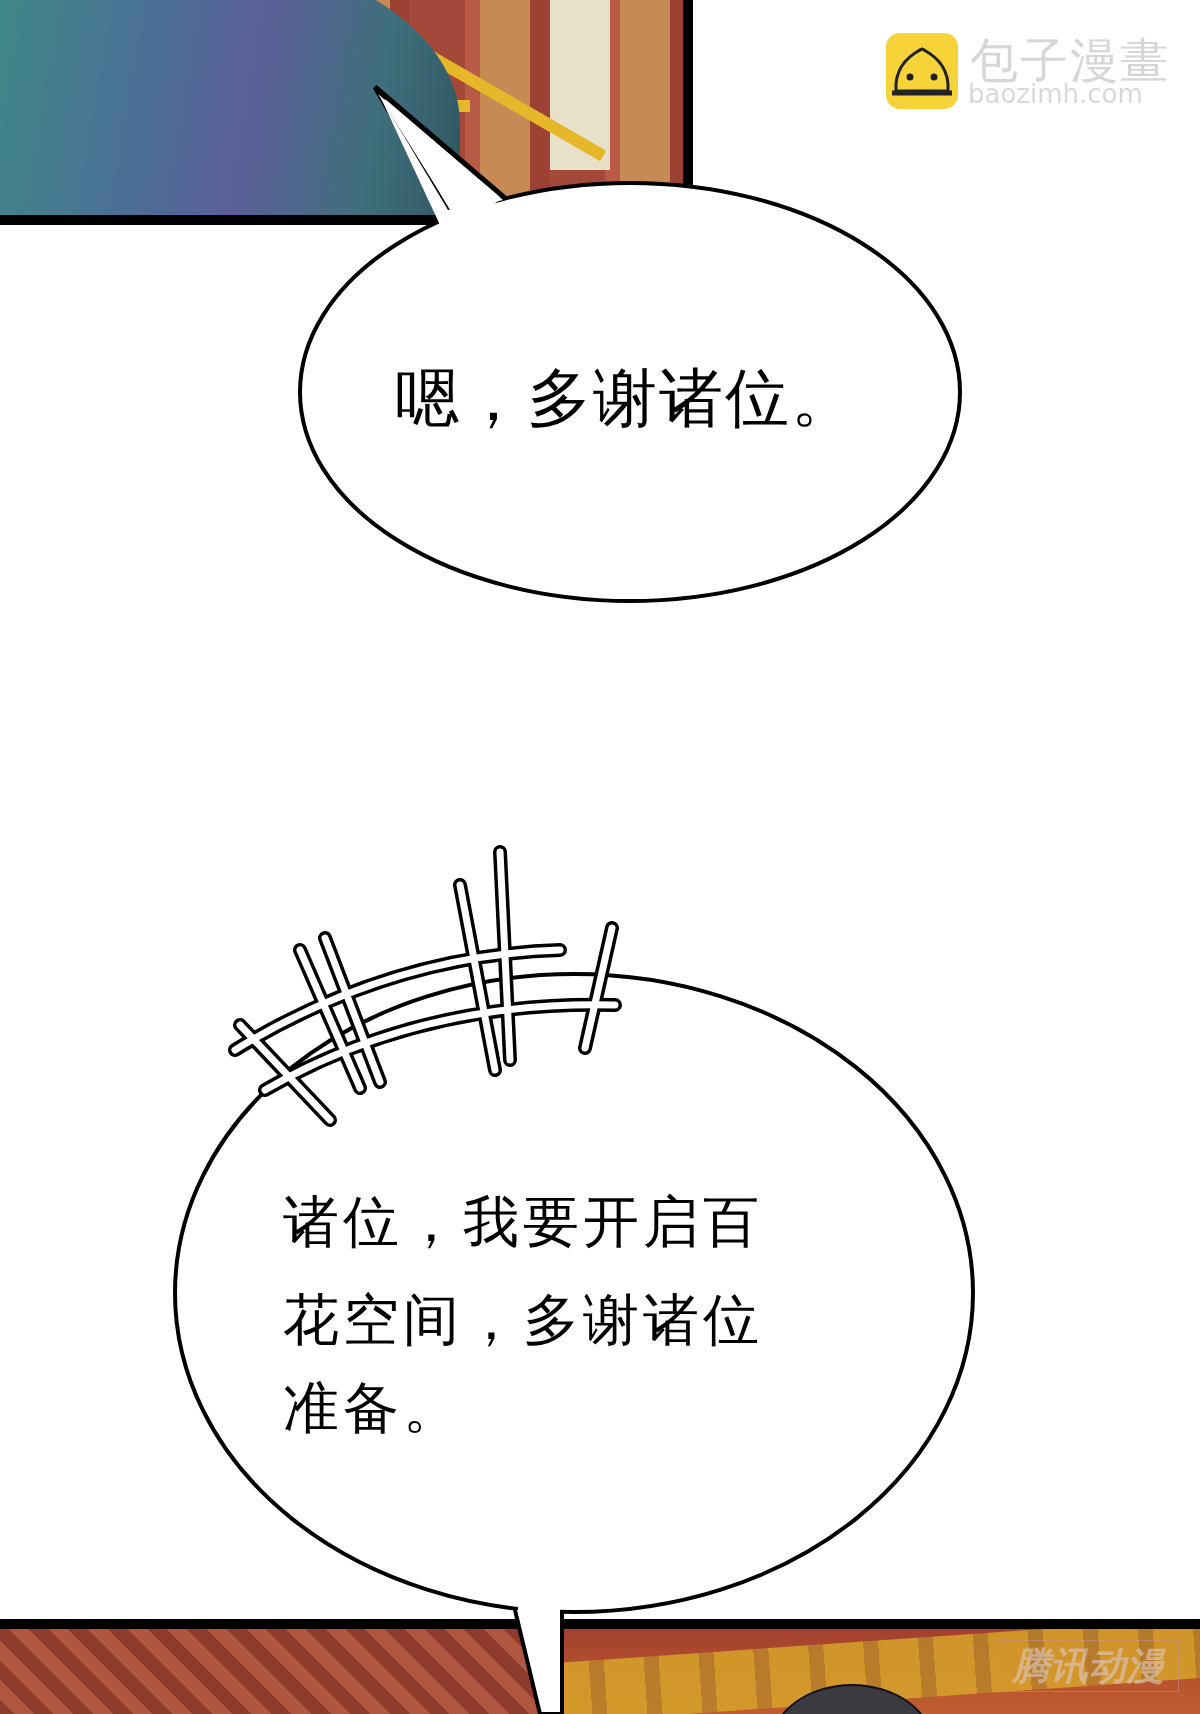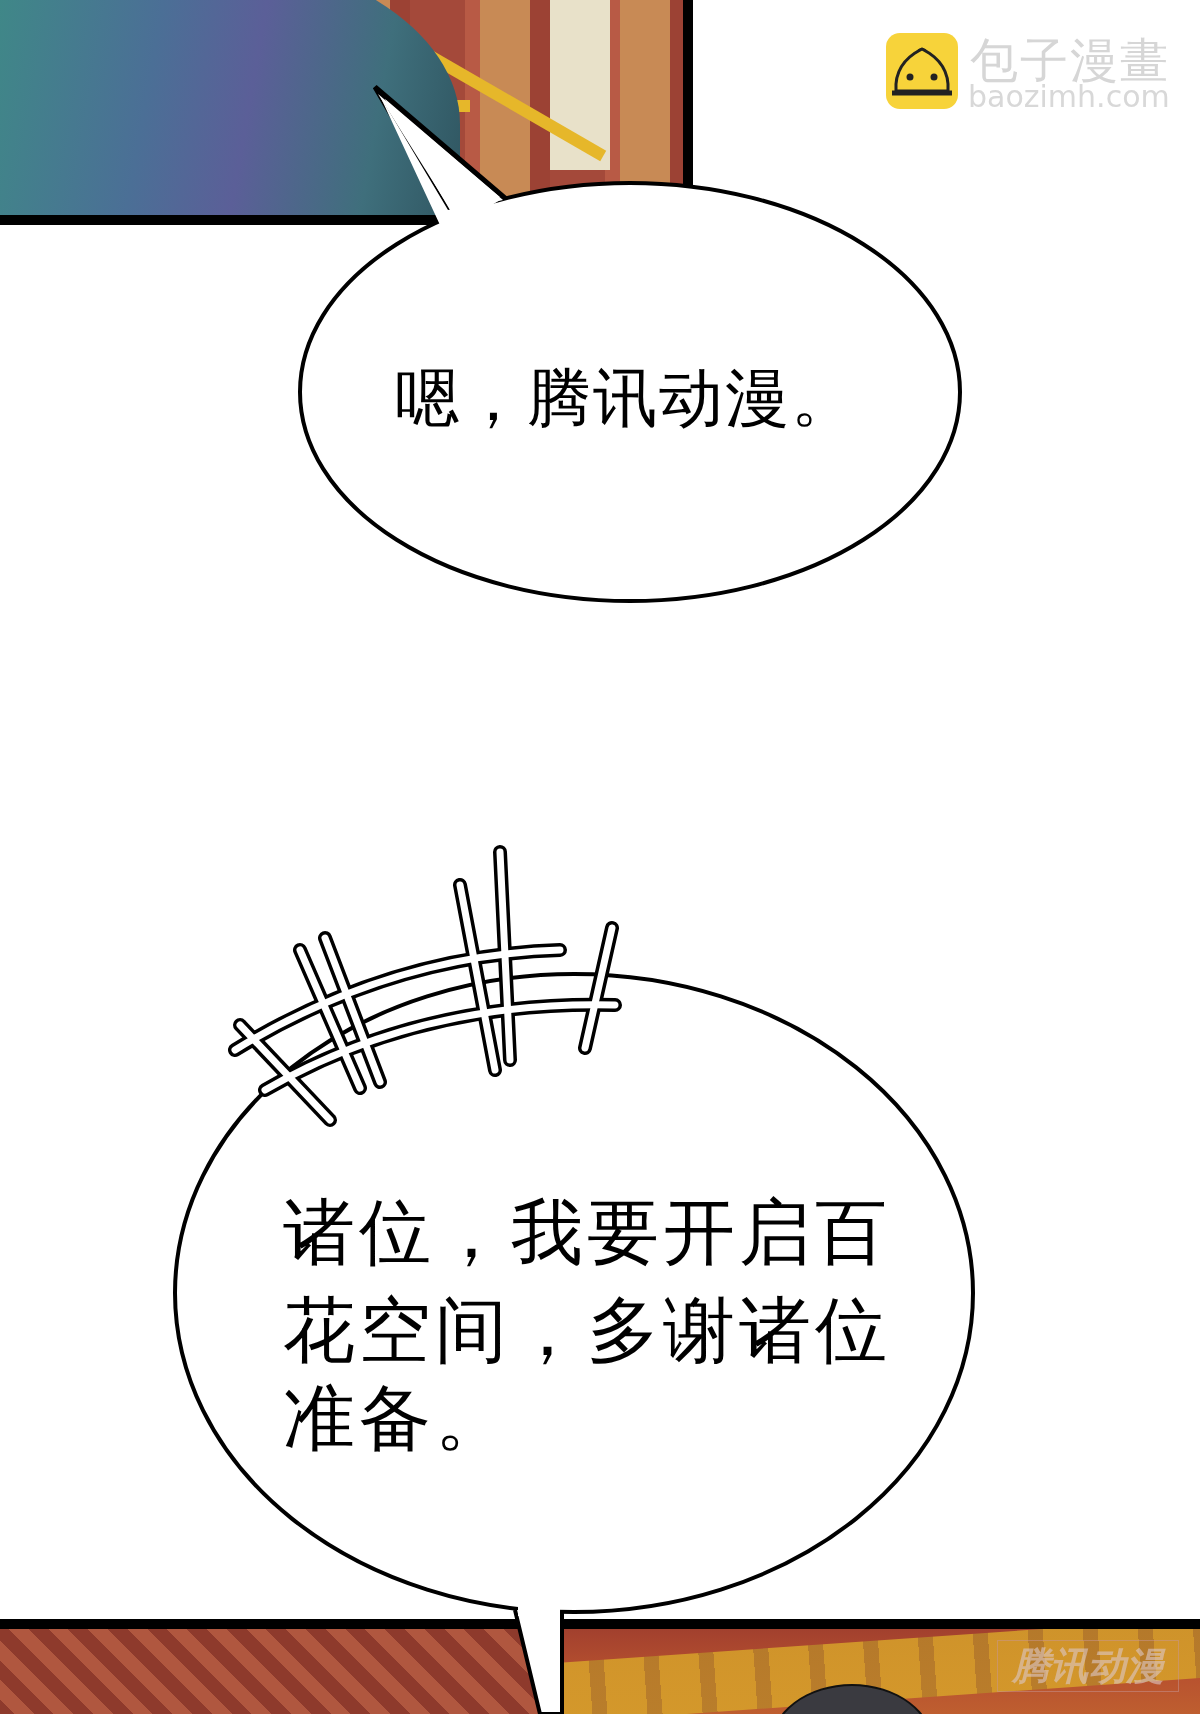--- a/index.html
+++ b/index.html
@@ -15,25 +15,25 @@
   #panel-top .beam{position:absolute;height:12px;background:#e6b72a;transform-origin:left center;}
   #panel-top .wall{position:absolute;background:#e8e1c9;}
   #panel-bottom{left:-10px;top:1619px;width:1230px;height:120px;border-top:10px solid #000;
     background:linear-gradient(180deg,#a2402e 0%,#b8522f 40%,#c46a30 100%);overflow:hidden;}
   #panel-bottom .band{position:absolute;left:560px;top:10px;width:700px;height:60px;background:repeating-linear-gradient(90deg,#d7a22a 0 40px,#b8832a 40px 55px);opacity:.85;transform:rotate(-4deg);}
   #panel-bottom .stripes{position:absolute;left:0;top:0;width:560px;height:120px;background:repeating-linear-gradient(45deg,#8e3a2c 0 14px,#b0573f 14px 28px);}
   #panel-bottom .hair{position:absolute;left:780px;top:55px;width:160px;height:120px;border-radius:50% 50% 0 0;background:#3a3a40;border:2px solid #111;}
   svg{position:absolute;left:0;top:0;}
   .txt{position:absolute;color:#000;font-family:"DejaVu Sans",sans-serif;white-space:nowrap;}
   #bubble1-text{left:395px;top:355px;font-size:64px;letter-spacing:2px;}
-  .b2line{left:283px;font-size:72px;letter-spacing:4px;}
+  .b2line{left:283px;font-size:56px;letter-spacing:4px;}
   #wm{left:886px;top:33px;width:296px;height:80px;}
   #wm-icon{position:absolute;left:0;top:0;width:72px;height:76px;background:#f7d33a;border-radius:14px;}
   #wm-title{position:absolute;left:84px;top:-4px;font-size:48px;color:#d6d6d6;letter-spacing:2px;}
-  #wm-url{position:absolute;left:82px;top:46px;font-size:30px;color:#d8d8d8;}
+  #wm-url{position:absolute;left:82px;top:46px;font-size:26px;color:#d8d8d8;}
   #wm2{left:997px;top:1640px;width:180px;height:50px;border:1px solid rgba(200,150,150,.5);color:rgba(220,200,200,.6);font-size:38px;font-style:italic;font-weight:bold;text-align:center;line-height:50px;font-family:Liberation Serif, serif;}
 </style>
 </head>
 <body>
 
 <div id="panel-top" class="abs">
   <div class="wall" style="left:560px;top:0;width:60px;height:180px;"></div>
   <div class="wall" style="left:1150px;top:0;width:0;height:0;"></div>
   <div class="beam" style="left:270px;top:20px;width:230px;transform:rotate(32deg);"></div>
   <div class="beam" style="left:440px;top:60px;width:200px;transform:rotate(30deg);"></div>
@@ -79,21 +79,21 @@
         <path d="M300 950 L360 1088"></path>
         <path d="M325 938 L380 1082"></path>
         <path d="M460 885 L495 1070"></path>
         <path d="M500 852 L510 1060"></path>
         <path d="M612 928 L585 1048"></path>
       </g>
     </g>
   </g>
 </svg>
 
-<div id="bubble1-text" class="txt">嗯，腾讯动漫。</div>
+<div id="bubble1-text" class="txt">嗯，多谢诸位。</div>
 <div class="txt b2line" style="top:1185px;">诸位，我要开启百</div>
 <div class="txt b2line" style="top:1283px;">花空间，多谢诸位</div>
 <div class="txt b2line" style="top:1335px;margin-top:36px;">准备。</div>
 
 <div id="wm" class="abs">
   <div id="wm-icon">
     <svg width="72" height="76" viewBox="0 0 72 76" style="position:absolute;left:0;top:0;">
       <path d="M10 58 Q8 30 36 16 Q64 30 62 58 Z" fill="#f7d33a" stroke="#222" stroke-width="3"></path>
       <path d="M6 60 L66 60" stroke="#222" stroke-width="5"></path>
       <circle cx="24" cy="44" r="3.5" fill="#222"></circle>

